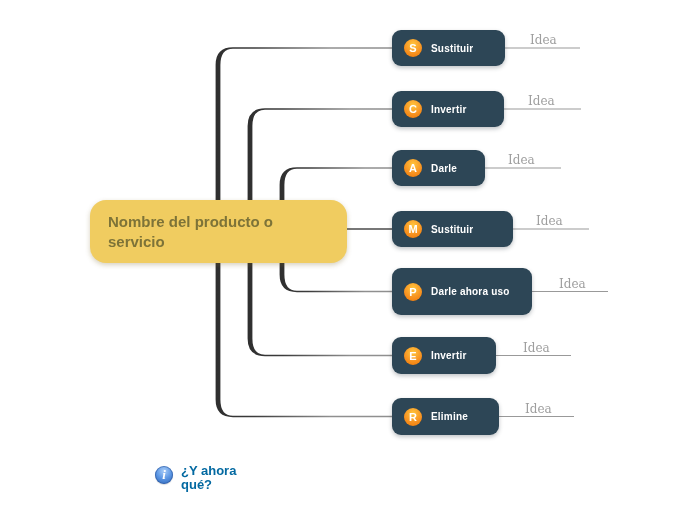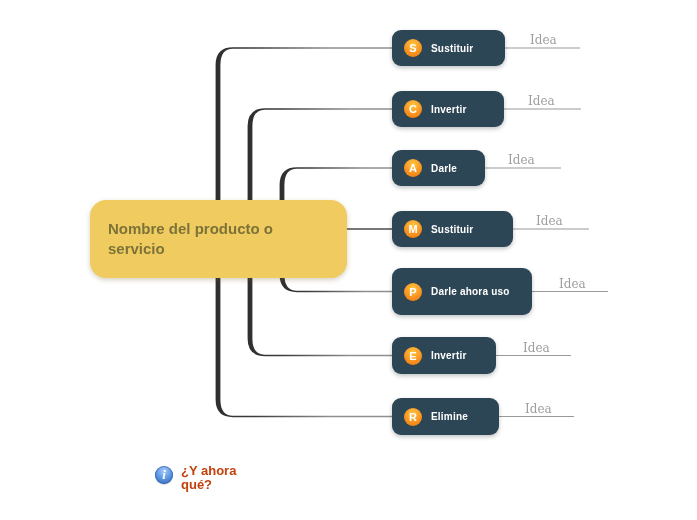--- a/index.html
+++ b/index.html
@@ -17,21 +17,21 @@
     width:18px;height:18px;border-radius:50%;
     background:radial-gradient(circle at 50% 30%, #ffc63e, #f89422 55%, #ef7503);
     color:#fff;font-weight:bold;font-size:11px;line-height:18px;
     text-align:center;flex:0 0 18px;margin-right:9px;
   }
   .topic-label{
     color:#ffffff;font-weight:bold;font-size:10px;line-height:15px;
     letter-spacing:.2px;
   }
   .central{
-    position:absolute;left:90px;top:200px;width:257px;height:78px;
+    position:absolute;left:90px;top:200px;width:257px;height:63px;
     background:#f0cc60;border-radius:16px;display:flex;align-items:center;
     padding:0 18px;box-sizing:border-box;cursor:pointer;
     box-shadow:0 2px 5px rgba(120,100,40,.3);
   }
   .central-label{
     color:#7d7338;font-weight:bold;font-size:15px;line-height:20px;
   }
   .idea{
     position:absolute;width:60px;text-align:left;color:#9e9e9e;
     font-family:"DejaVu Serif","Liberation Serif",serif;font-size:12px;
@@ -40,21 +40,21 @@
   .note{position:absolute;left:155px;top:464px;display:flex;align-items:flex-start;}
   .info-icon{
     width:18px;height:18px;border-radius:50%;flex:0 0 18px;margin-top:2px;
     background:radial-gradient(circle at 50% 28%, #a9cdf8, #5b96e4 48%, #2f66b8 95%);
     box-shadow:inset 0 0 0 1px rgba(40,80,150,.55), 0 1px 1px rgba(0,0,0,.15);
     color:#fff;font-family:"Liberation Serif",serif;font-style:italic;
     font-weight:bold;font-size:13px;line-height:18px;text-align:center;
     cursor:pointer;
   }
   .note-label{
-    margin-left:8px;width:72px;color:#c2410c;font-weight:bold;
+    margin-left:8px;width:72px;color:#0369a1;font-weight:bold;
     font-size:13px;line-height:14px;cursor:pointer;
   }
 </style>
 </head>
 <body>
 
 <div class="canvas">
 
   <svg class="connectors" width="697" height="520" viewBox="0 0 697 520">
     <defs>

